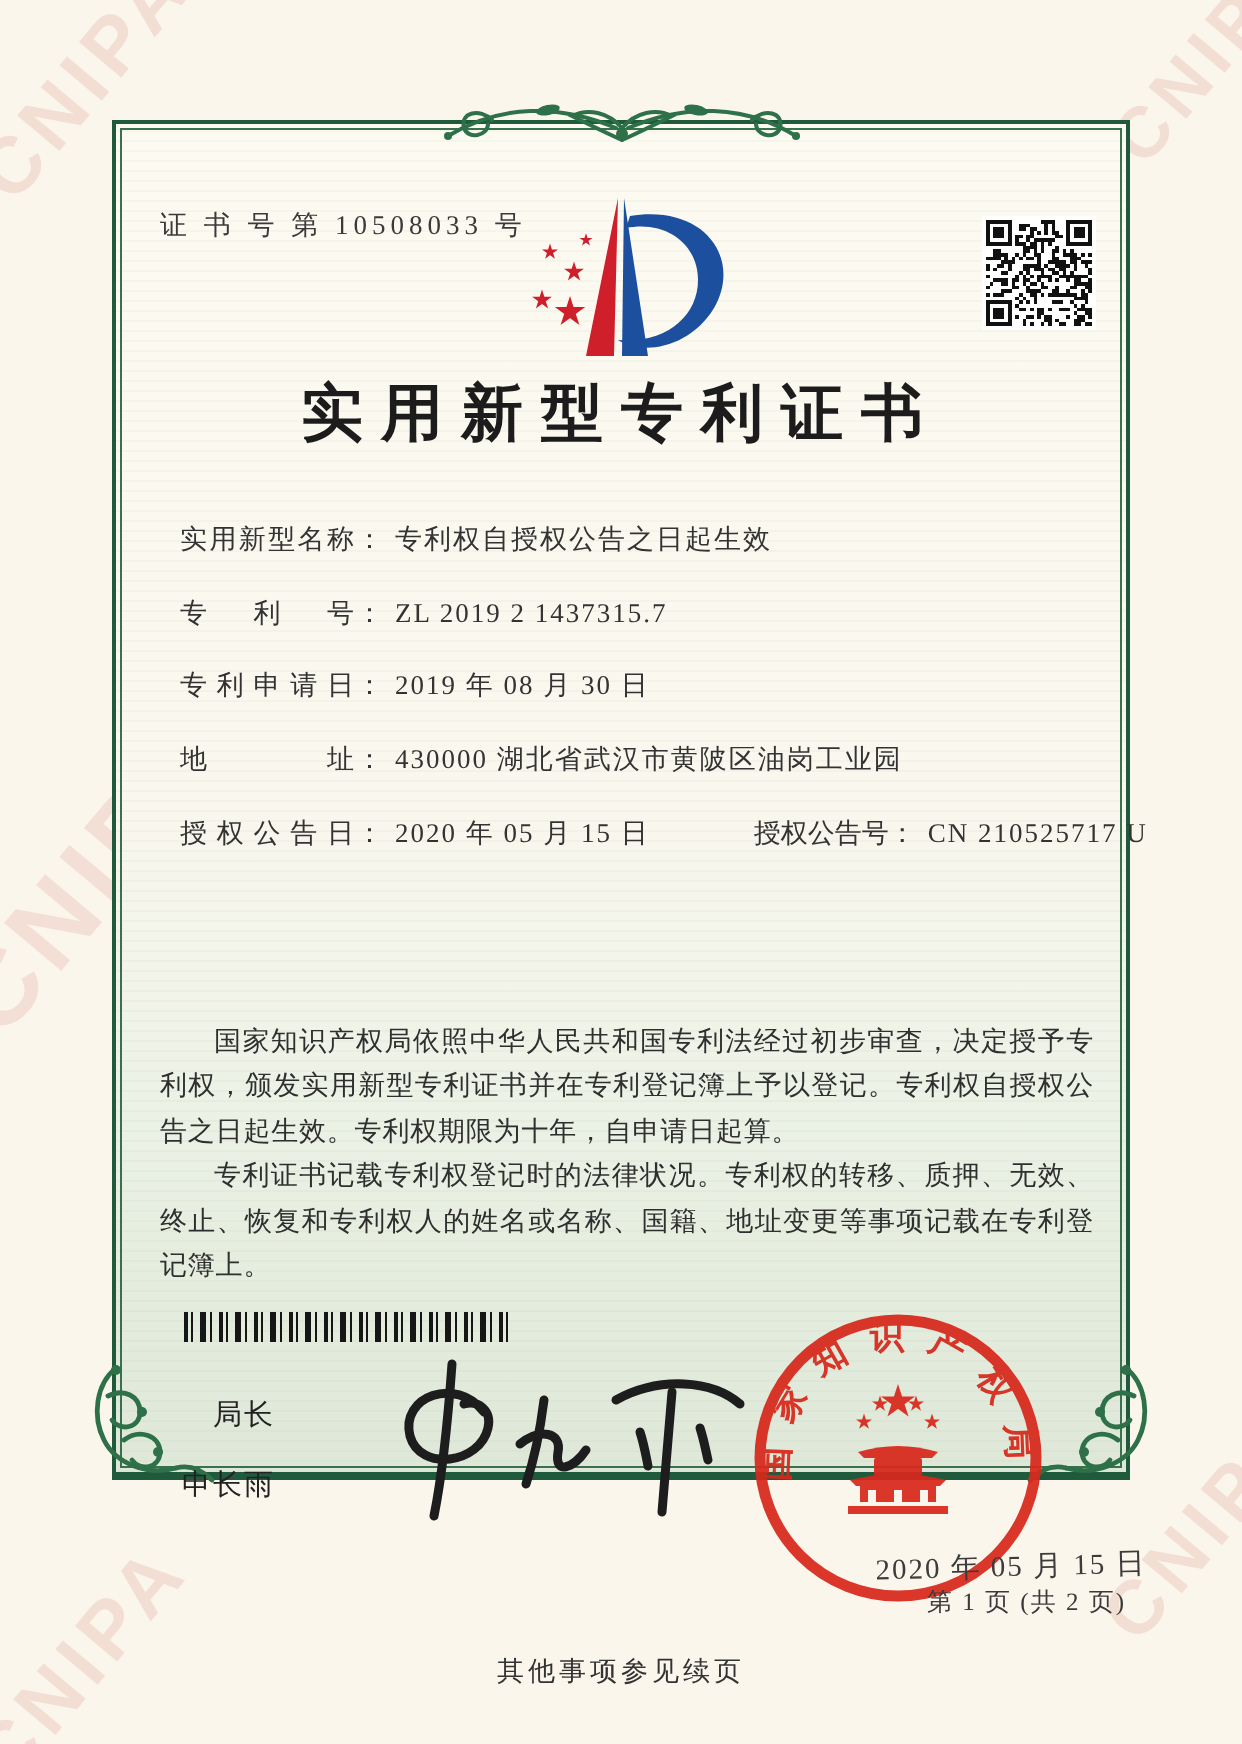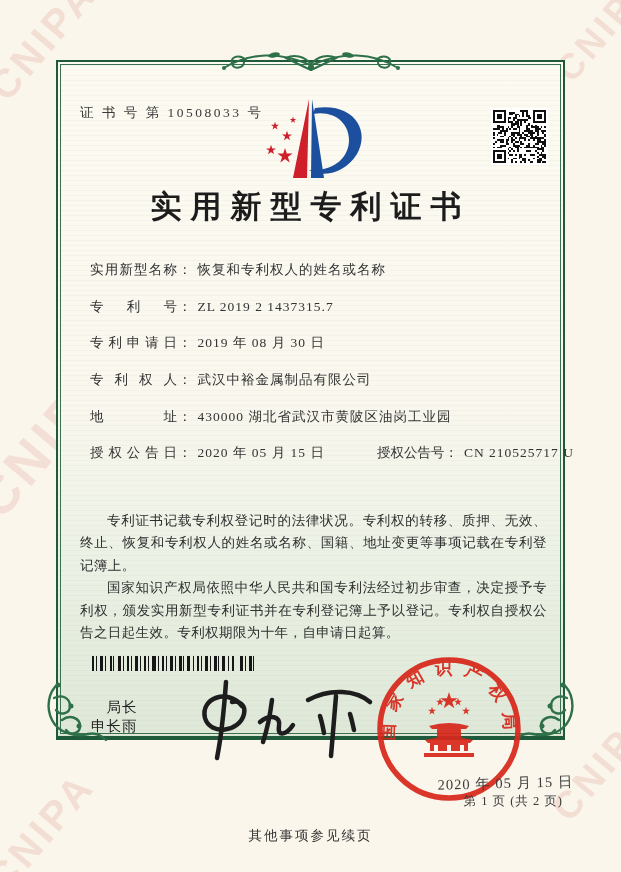--- a/index.html
+++ b/index.html
@@ -68,21 +68,21 @@
   .barcode{
     position:absolute;left:34px;top:594px;width:163px;height:15px;
     background:repeating-linear-gradient(90deg,
       #161616 0 2px,transparent 2px 3.5px,
       #161616 3.5px 4.5px,transparent 4.5px 8px,
       #161616 8px 11px,transparent 11px 13px,
       #161616 13px 14px,transparent 14px 17.5px);
   }
   .director{position:absolute;left:33px;top:636px;font-family:"Liberation Sans","DejaVu Sans",sans-serif;
     font-size:14.5px;color:#222;letter-spacing:1px;text-align:right;}
-  .director .name{}
+  .director .name{margin-top:16px;}
   .signature{position:absolute;left:126px;top:608px;}
   .seal{position:absolute;left:316px;top:592px;opacity:.93;}
   .seal-date{
     position:absolute;left:330px;top:712px;width:235px;text-align:center;
     font-size:14.5px;color:#3c3c3c;letter-spacing:1px;transform:rotate(-1.5deg);
   }
   .page-num{position:absolute;left:0;right:0;top:731px;text-align:right;font-size:12.5px;color:#3a3a3a;letter-spacing:1px;}
   .footer-note{position:absolute;left:0;right:0;top:827px;text-align:center;font-size:13.5px;color:#333;letter-spacing:2px;}
 </style>
 </head>
@@ -463,42 +463,39 @@
           <rect x="24" y="2" width="3" height="3"></rect>
           <path d="M0,22 h7 v7 h-7 Z M1,23 v5 h5 v-5 Z" fill-rule="evenodd"></path>
           <rect x="2" y="24" width="3" height="3"></rect>
         </g>
     </svg>
 
     <div class="doc-title">实用新型专利证书</div>
 
     <div class="fields">
       <div class="frow">
-        <span class="flabel">实用新型名称</span><span class="fcolon">：</span><span class="fvalue">恢复和专利权人的姓名或名称</span>
+        <span class="flabel">实用新型名称</span><span class="fcolon">：</span><span class="fvalue">专利权自授权公告之日起生效</span>
       </div>
       <div class="frow">
         <span class="flabel">专利号</span><span class="fcolon">：</span><span class="fvalue">ZL 2019 2 1437315.7</span>
       </div>
       <div class="frow">
         <span class="flabel">专利申请日</span><span class="fcolon">：</span><span class="fvalue">2019 年 08 月 30 日</span>
       </div>
       <div class="frow">
-        <span class="flabel">专利权人</span><span class="fcolon">：</span><span class="fvalue">武汉中裕金属制品有限公司</span>
-      </div>
-      <div class="frow">
         <span class="flabel">地址</span><span class="fcolon">：</span><span class="fvalue">430000 湖北省武汉市黄陂区油岗工业园</span>
       </div>
       <div class="frow">
         <span class="flabel">授权公告日</span><span class="fcolon">：</span><span class="fvalue">2020 年 05 月 15 日</span><span class="fpair2"><span>授权公告号</span><span class="fcolon">：</span><span class="fvalue">CN 210525717 U</span></span>
       </div>
     </div>
 
     <div class="body-text">
+      <p>国家知识产权局依照中华人民共和国专利法经过初步审查，决定授予专利权，颁发实用新型专利证书并在专利登记簿上予以登记。专利权自授权公告之日起生效。专利权期限为十年，自申请日起算。</p>
       <p>专利证书记载专利权登记时的法律状况。专利权的转移、质押、无效、终止、恢复和专利权人的姓名或名称、国籍、地址变更等事项记载在专利登记簿上。</p>
-      <p>国家知识产权局依照中华人民共和国专利法经过初步审查，决定授予专利权，颁发实用新型专利证书并在专利登记簿上予以登记。专利权自授权公告之日起生效。专利权期限为十年，自申请日起算。</p>
     </div>
 
     <div class="barcode"></div>
 
     <div class="director">
       <div>局长</div>
       <div class="name">申长雨</div>
     </div>
 
     <svg class="signature" width="200" height="92" viewBox="0 0 200 92">

